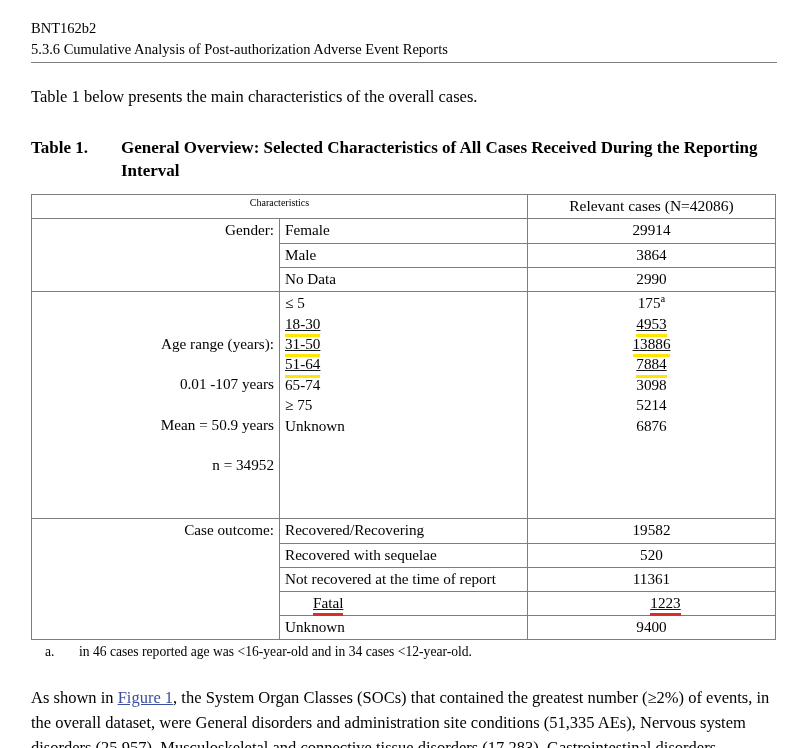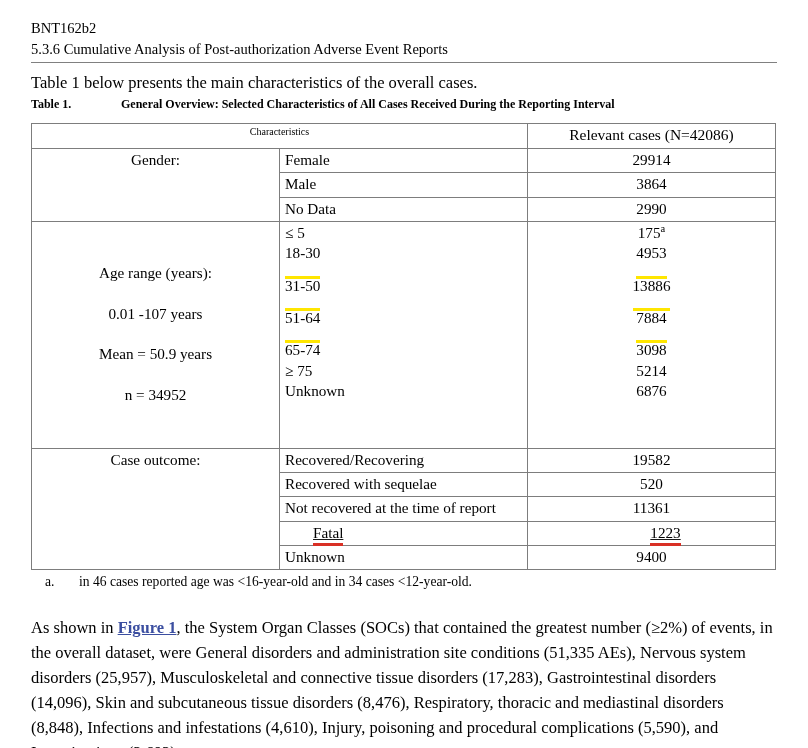--- a/index.html
+++ b/index.html
@@ -38,29 +38,30 @@
     border: 0;
     border-top: 1.4px solid #808080;
     margin: 1px 0 0 0;
     width: 746px;
   }
 
   
   .intro-para {
     font-size: 16.5px;
     line-height: 1.5;
-    margin-top: 8px;
+    margin-top: 22px;
     margin-bottom: 0;
   }
 
   
   .table-caption {
     display: flex;
+    margin-top: 26px;
     font-weight: bold;
-    font-size: 12px;
+    font-size: 17px;
     line-height: 1.38;
   }
   .table-caption .caption-label {
     flex: 0 0 auto;
     width: 90px;
     white-space: nowrap;
   }
   .table-caption .caption-text {
     flex: 1 1 auto;
     max-width: 642px;
@@ -88,21 +89,21 @@
     font-size: 10px;
   }
   th.col-relevant {
     text-align: center;
     font-weight: bold;
     font-size: 15.5px;
     font-family: Liberation Serif, serif;
   }
   td.grp-label {
     width: 189px;
-    text-align: center;
+    text-align: right;
     white-space: pre-line;
   }
   td.sub-label {
     width: 290px;
     text-align: left;
   }
   td.value {
     width: 266px;
     text-align: center;
   }
@@ -122,22 +123,23 @@
     white-space: nowrap;
   }
   .stack-list.centered li {
     text-align: center;
   }
 
   
   .hl-yellow {
     position: relative;
     display: inline-block;
-    padding-bottom: 12px;
+    padding-bottom: 0px;
     box-shadow: 0 3px 0 0 #ffe600;
+    text-decoration: underline;
     text-decoration-color: #1a1a1a;
     text-decoration-thickness: 1px;
     text-underline-offset: 1px;
   }
   .ul-red {
     display: inline-block;
     box-shadow: 0 3px 0 0 #d93025;
     text-decoration: underline;
     text-decoration-color: #1a1a1a;
     text-decoration-thickness: 1px;
@@ -172,21 +174,20 @@
   
   .body-para {
     font-size: 16.5px;
     line-height: 1.52;
     margin-top: 24px;
     width: 748px;
     text-align: left;
   }
   .link {
     color: #3b4ea0;
-    font-weight: bold;
   }
 </style>
 </head>
 <body>
 
 <div class="page">
 
   <div class="doc-header">
     <div class="line">BNT162b2</div>
     <div class="line">5.3.6 Cumulative Analysis of Post-authorization Adverse Event Reports</div>

